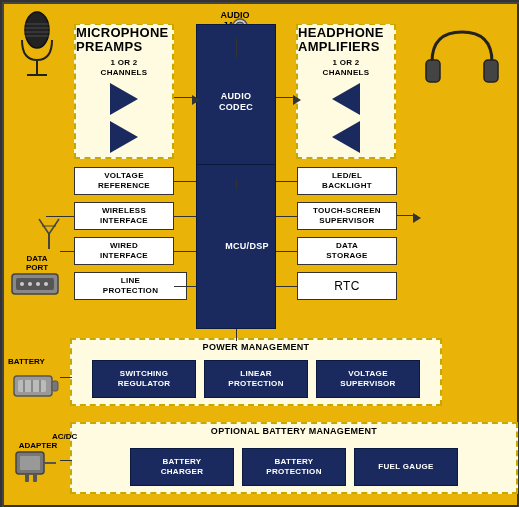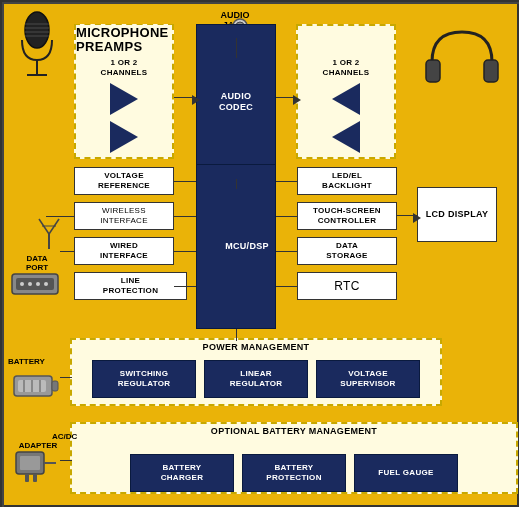--- a/index.html
+++ b/index.html
@@ -217,95 +217,94 @@
       <div class="triangle-right"></div>
     </div>
   </div>
 
   <div class="block dark-blue" style="top:22px; left:194px; width:80px; height:155px;">
     <span style="white-space:pre-line;">AUDIO
 CODEC</span>
   </div>
 
   <div class="block yellow-dashed" style="top:22px; left:294px; width:100px; height:135px; justify-content:flex-start; padding-top:14px;">
+    <div class="box-top-label" style="white-space:pre-line; line-height:1.1;">HEADPHONE
+AMPLIFIERS</div>
     <div style="margin-top:18px; display:flex; flex-direction:column; align-items:center; gap:6px;">
       <div class="sub-label" style="white-space:pre-line;">1 OR 2
 CHANNELS</div>
       <div class="triangle-left"></div>
       <div class="triangle-left"></div>
     </div>
   </div>
 
   <div class="block dark-blue" style="top:162px; left:194px; width:80px; height:165px;padding-left:22px;">
     <span>MCU/DSP</span>
   </div>
 
   <div class="block outline-block" style="top:165px; left:72px; width:100px; height:28px;">
     <span style="white-space:pre-line; font-size:8px; font-weight:bold;">VOLTAGE
 REFERENCE</span>
   </div>
 
   <div class="block outline-block" style="top:200px; left:72px; width:100px; height:28px;">
-    <span style="white-space:pre-line; font-size:8px; font-weight:normal;">WIRELESS
+    <span style="white-space:pre-line; font-size:8px; font-weight:bold;">WIRELESS
 INTERFACE</span>
   </div>
 
   <div class="block outline-block" style="top:235px; left:72px; width:100px; height:28px;">
     <span style="white-space:pre-line; font-size:8px; font-weight:bold;">WIRED
 INTERFACE</span>
   </div>
 
   <div class="block outline-block" style="top:270px; left:72px; width:113px; height:28px;">
     <span style="white-space:pre-line; font-size:8px; font-weight:bold;">LINE
 PROTECTION</span>
   </div>
 
   <div class="block outline-block" style="top:165px; left:295px; width:100px; height:28px;">
     <span style="white-space:pre-line; font-size:8px; font-weight:bold;">LED/EL
 BACKLIGHT</span>
   </div>
 
   <div class="block outline-block" style="top:200px; left:295px; width:100px; height:28px;">
     <span style="white-space:pre-line; font-size:8px; font-weight:bold;">TOUCH-SCREEN
-CONTROLLER</span>
+SUPERVISOR</span>
   </div>
 
   <div class="block outline-block" style="top:235px; left:295px; width:100px; height:28px;">
     <span style="white-space:pre-line; font-size:8px; font-weight:bold;">DATA
 STORAGE</span>
   </div>
 
   <div class="block outline-block" style="top:270px; left:295px; width:100px; height:28px;">
     <span style="font-size:12px; font-weight:normal;">RTC</span>
   </div>
 
-  <div class="block outline-block" style="top:185px; left:415px; width:80px; height:55px;">
-    <span style="font-size:9px; font-weight:bold;">LCD DISPLAY</span>
-  </div>
 
   <div class="block yellow-dashed" style="top:336px; left:68px; width:372px; height:68px; justify-content:flex-end; padding-bottom:6px;">
     <div class="power-inner-label">POWER MANAGEMENT</div>
 
     <div style="display:flex; flex-direction:row; gap:8px; margin-top:12px;">
       <div class="block dark-blue" style="position:relative; top:auto; left:auto; width:104px; height:38px;justify-content:center;">
         <span style="white-space:pre-line; font-size:8px;">SWITCHING
 REGULATOR</span>
       </div>
       <div class="block dark-blue" style="position:relative; top:auto; left:auto; width:104px; height:38px;">
         <span style="white-space:pre-line; font-size:8px;">LINEAR
-REGULATOR</span>
+PROTECTION</span>
       </div>
       <div class="block dark-blue" style="position:relative; top:auto; left:auto; width:104px; height:38px;">
         <span style="white-space:pre-line; font-size:8px;">VOLTAGE
 SUPERVISOR</span>
       </div>
     </div>
   </div>
 
-  <div class="block yellow-dashed" style="top:420px; left:68px; width:448px; height:72px; justify-content:flex-end; ">
+  <div class="block yellow-dashed" style="top:420px; left:68px; width:448px; height:72px; justify-content:flex-end; padding-bottom:6px;">
     <div class="opt-bat-label">OPTIONAL BATTERY MANAGEMENT</div>
     <div style="display:flex; flex-direction:row; gap:8px; margin-top:12px;">
       <div class="block dark-blue" style="position:relative; top:auto; left:auto; width:104px; height:38px;">
         <span style="white-space:pre-line; font-size:8px;">BATTERY
 CHARGER</span>
       </div>
       <div class="block dark-blue" style="position:relative; top:auto; left:auto; width:104px; height:38px;">
         <span style="white-space:pre-line; font-size:8px;">BATTERY
 PROTECTION</span>
       </div>

